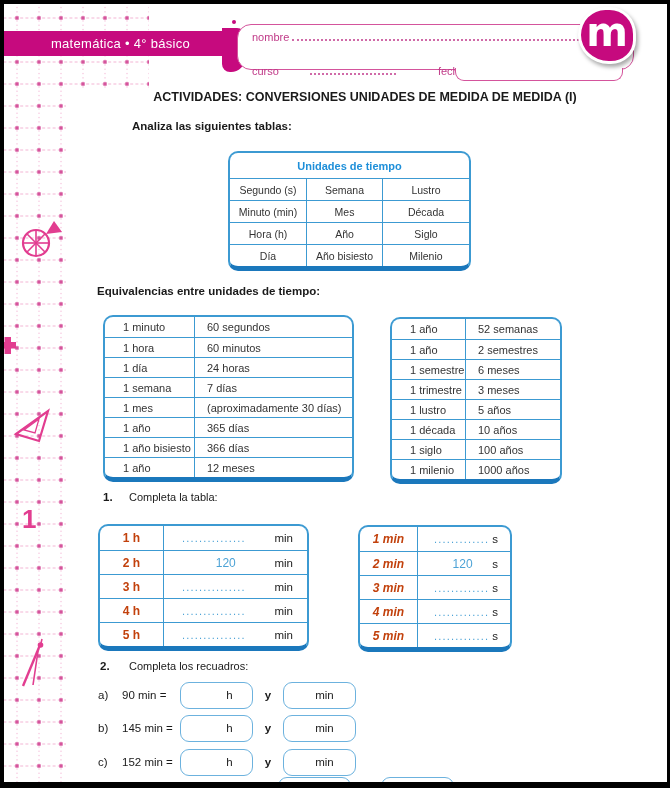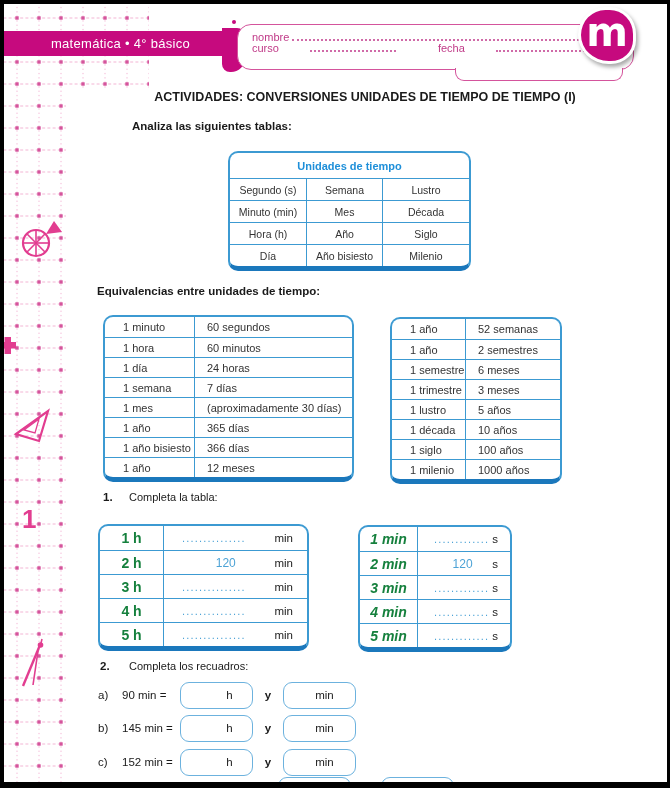--- a/index.html
+++ b/index.html
@@ -32,21 +32,21 @@
   
   .form-box{position:absolute;left:237px;top:24px;width:397px;height:46px;border:1px solid #d4549c;
           border-radius:14px;z-index:2;background:#fff;}
   .form-dot{position:absolute;left:232px;top:20px;width:4px;height:4px;border-radius:50%;background:var(--magenta);z-index:3;}
   .form-tab{position:absolute;left:455px;top:68px;width:168px;height:13px;background:#fff;border:1px solid #d4549c;
           border-top:none;border-radius:0 0 9px 9px;z-index:2;}
   .form-row{position:absolute;left:14px;right:10px;display:flex;align-items:flex-end;font-size:11px;color:#c03a88;}
   .form-row .lead{flex:1;border-bottom:2px dotted #d06aa8;margin:0 0 2px 3px;height:10px;}
   .form-row .lead.fixed{flex:none;}
   .fr1{top:6px;}
-  .fr2{top:17px;gap:28px;}
+  .fr2{top:40px;gap:28px;}
   
   .logo{position:absolute;left:578px;top:7px;width:58px;height:57px;background:var(--magenta);
         border:3px solid #fff;border-radius:50% 48% 46% 56%/52% 50% 44% 54%;
         box-shadow:2px 3px 4px rgba(0,0,0,.35);z-index:5;display:flex;align-items:center;justify-content:center;}
   .logo span{color:#fff;font-weight:bold;font-size:40px;line-height:1;margin-top:-8px;font-family:"DejaVu Sans",sans-serif;}
   
   .doc-title{position:absolute;left:85px;top:90px;width:560px;text-align:center;font-weight:bold;font-size:12.5px;color:#1a1a1a;}
   .lead-text{position:absolute;font-weight:bold;font-size:11.5px;color:#1a1a1a;}
   .t-analiza{left:97px;top:120px;margin-left:35px;}
   .t-equiv{left:97px;top:285px;}
@@ -71,22 +71,22 @@
   .eq-right{left:390px;top:317px;width:172px;}
   .eq-right .c1{width:74px;}
   
   .ex-num{position:absolute;font-weight:bold;font-size:11.5px;color:#1a1a1a;}
   .ex-ins{position:absolute;font-size:11px;color:#1a1a1a;}
   .e1n{left:103px;top:491px;} .e1i{left:129px;top:491px;}
   .e2n{left:100px;top:660px;} .e2i{left:129px;top:660px;}
   
   .x1-row{display:flex;height:24px;border-top:1.4px solid var(--blue);}
   .x1-row:first-child{border-top:none;}
-  .x1-row .lab{display:flex;align-items:center;justify-content:center;font-weight:bold;font-size:14px;
-               border-right:1.4px solid var(--blue);color:#15803d;}
+  .x1-row .lab{display:flex;align-items:center;justify-content:center;font-weight:bold;font-size:12px;
+               border-right:1.4px solid var(--blue);color:#c2410c;}
   .x1-row .fill{flex:1;display:flex;align-items:center;padding:0 14px 0 18px;}
   .fill span:empty{display:none;}
   .fill .dots{flex:1;color:var(--blue-val);font-size:11px;letter-spacing:1.2px;white-space:nowrap;overflow:hidden;}
   .fill .val{flex:1;text-align:center;color:var(--blue-val);font-size:12px;}
   .fill .unit{font-size:11.5px;color:#222;margin-left:5px;}
   .hours{left:98px;top:524px;width:211px;}
   .hours .lab{width:64px;}
   .minutes{left:358px;top:525px;width:154px;}
   .minutes .lab{width:58px;font-style:italic;}
   .minutes .fill{padding:0 12px 0 16px;}
@@ -161,21 +161,21 @@
       <span style="margin-left:14px;">fecha</span>
       <span class="lead fixed" style="width:96px;"></span>
     </div>
   </div>
   <div class="form-tab"></div>
 
   <div class="logo">
     <span>m</span>
   </div>
 
-  <div class="doc-title">ACTIVIDADES: CONVERSIONES UNIDADES DE TIEMPO DE TIEMPO (I)</div>
+  <div class="doc-title">ACTIVIDADES: CONVERSIONES UNIDADES DE MEDIDA DE MEDIDA (I)</div>
   <div class="lead-text t-analiza">Analiza las siguientes tablas:</div>
 
   <div class="bluebox units">
     <div class="u-head">Unidades de tiempo</div>
     <div class="u-grid">
       <div class="u-cell">Segundo (s)</div>
       <div class="u-cell">Semana</div>
       <div class="u-cell">Lustro</div>
       <div class="u-cell">Minuto (min)</div>
       <div class="u-cell">Mes</div>

